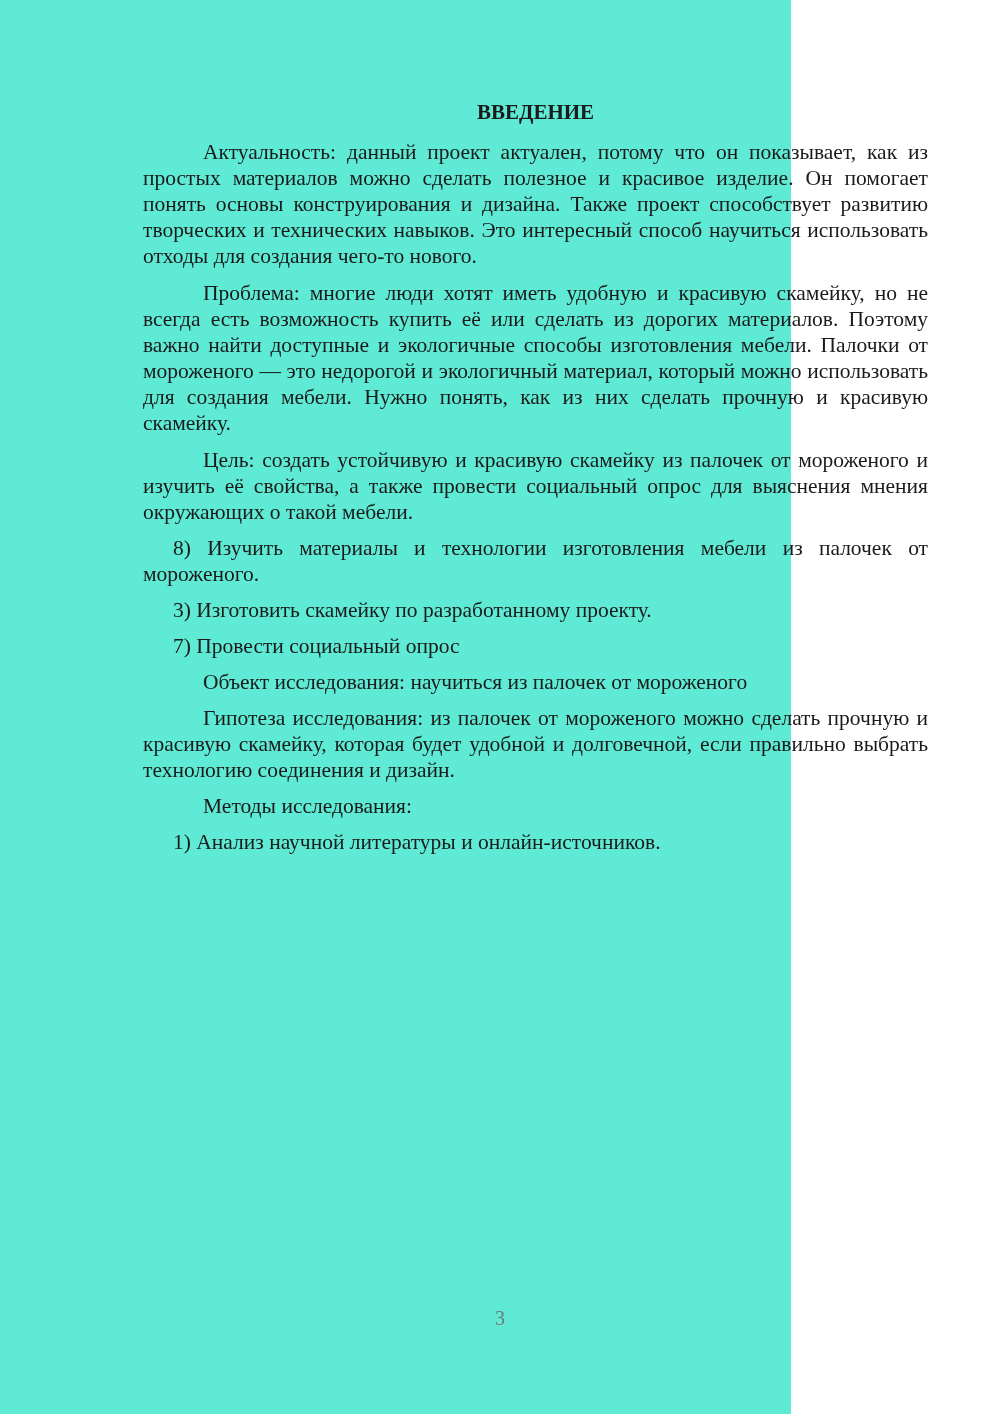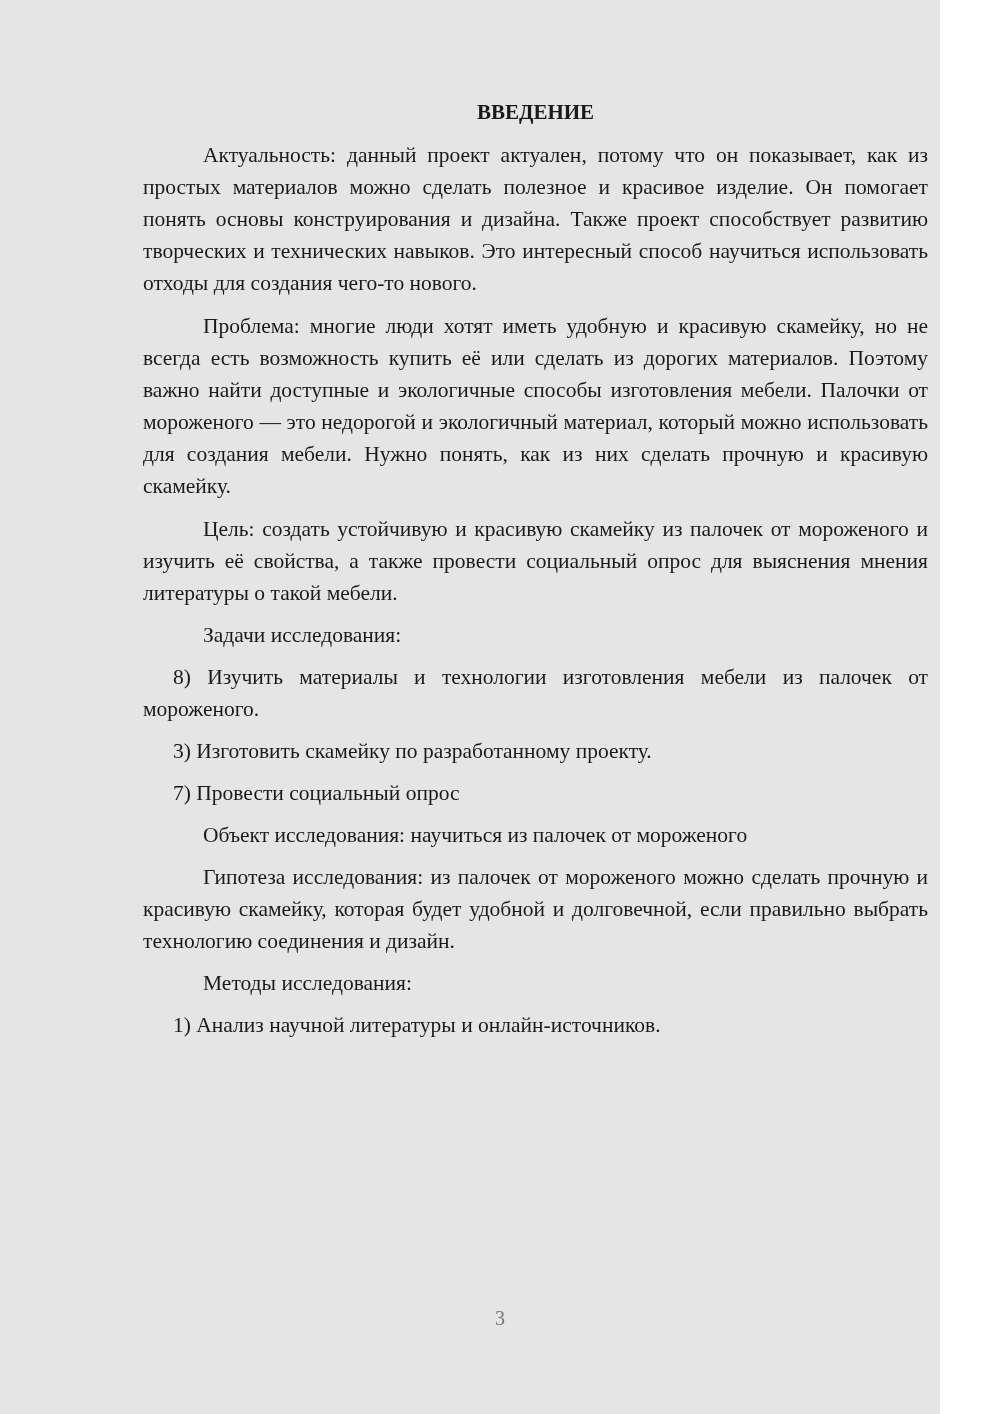--- a/index.html
+++ b/index.html
@@ -1,48 +1,47 @@
 <!DOCTYPE html>
 <html><head>
   <meta charset="utf-8">
   <style>
     html, body { margin: 0; padding: 0; background: #ffffff; }
     body { width: 1000px; height: 1414px; position: relative; overflow: hidden; }
     .page {
-      position: absolute; left: 0; top: 0; width: 940px; height: 1414px; background: #e5e5e5;
+      position: absolute; left: 0; top: 0; width: 791px; height: 1414px; background: #5eead4;
       font-family: "Liberation Serif", "DejaVu Serif", serif; color: #1a1a1a;
     }
     .content { position: absolute; left: 143px; top: 95px; width: 785px; }
     .title {
       text-align: center; font-weight: bold; font-size: 21px; line-height: 34px; margin: 0 0 0 0;
     }
-    p { margin: 0; font-size: 21.5px; line-height: 32px; text-align: justify; }
+    p { margin: 0; font-size: 21.5px; line-height: 26px; text-align: justify; }
     .indent { text-indent: 60px; }
     .gap { margin-top: 10px; }
     .list-item { text-indent: 30px; }
     .plain { text-align: left; }
     .page-number {
       position: absolute; top: 1307px; left: 0; width: 1000px; text-align: center;
       font-size: 20px; color: #777777; font-family: "Liberation Serif", serif;
     }
   </style>
 </head>
 <body>
 
 <div class="page">
   <div class="content">
     <div class="title">ВВЕДЕНИЕ</div>
 
     <p class="indent gap">Актуальность: данный проект актуален, потому что он показывает, как из простых материалов можно сделать полезное и красивое изделие. Он помогает понять основы конструирования и дизайна. Также проект способствует развитию творческих и технических навыков. Это интересный способ научиться использовать отходы для создания чего-то нового.</p>
 
     <p class="indent gap" style="margin-top:11px">Проблема: многие люди хотят иметь удобную и красивую скамейку, но не всегда есть возможность купить её или сделать из дорогих материалов. Поэтому важно найти доступные и экологичные способы изготовления мебели. Палочки от мороженого — это недорогой и экологичный материал, который можно использовать для создания мебели. Нужно понять, как из них сделать прочную и красивую скамейку.</p>
 
-    <p class="indent gap" style="margin-top:11px">Цель: создать устойчивую и красивую скамейку из палочек от мороженого и изучить её свойства, а также провести социальный опрос для выяснения мнения литературы о такой мебели.</p>
+    <p class="indent gap" style="margin-top:11px">Цель: создать устойчивую и красивую скамейку из палочек от мороженого и изучить её свойства, а также провести социальный опрос для выяснения мнения окружающих о такой мебели.</p>
 
-    <p class="indent gap plain">Задачи исследования:</p>
 
     <p class="list-item gap">8) Изучить материалы и технологии изготовления мебели из палочек от мороженого.</p>
     <p class="list-item gap plain">3) Изготовить скамейку по разработанному проекту.</p>
     <p class="list-item gap plain">7) Провести социальный опрос</p>
 
     <p class="indent gap plain">Объект исследования: научиться из палочек от мороженого</p>
 
     <p class="indent gap">Гипотеза исследования: из палочек от мороженого можно сделать прочную и красивую скамейку, которая будет удобной и долговечной, если правильно выбрать технологию соединения и дизайн.</p>
 
     <p class="indent gap plain">Методы исследования:</p>

